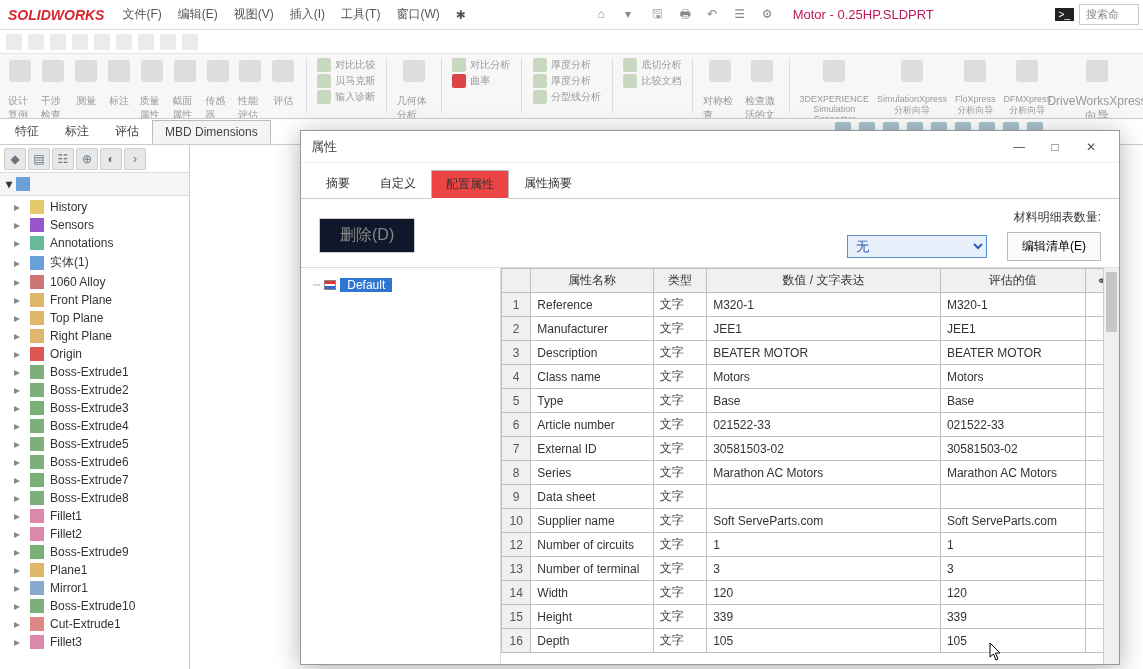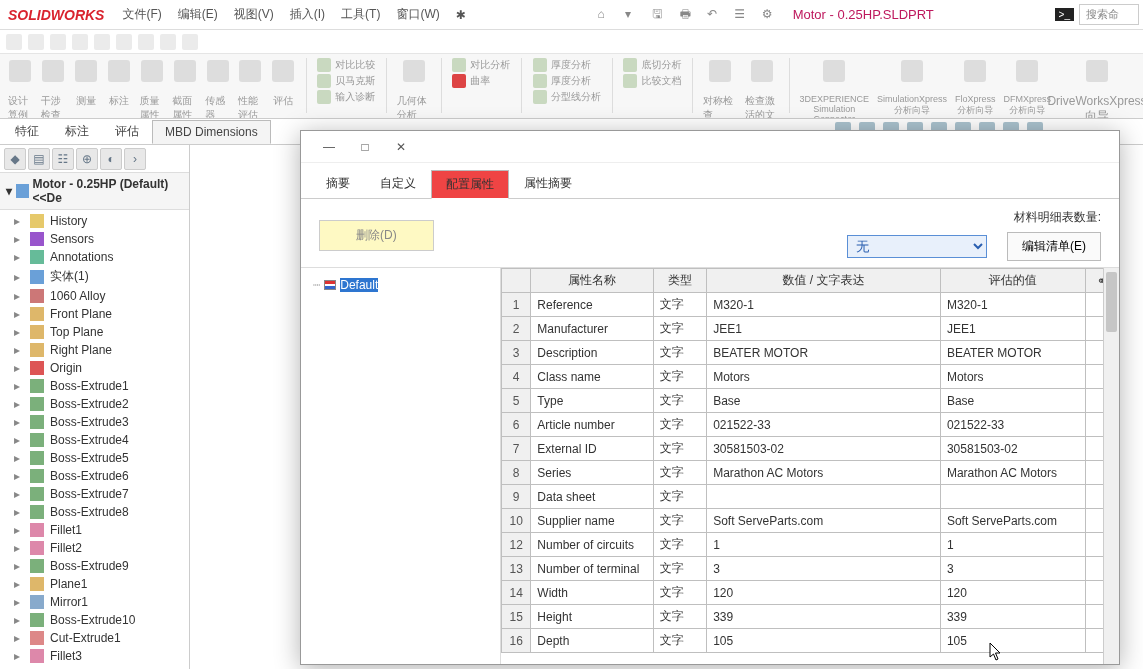--- a/index.html
+++ b/index.html
@@ -56,31 +56,31 @@
 
 .dialog { position:absolute; left:300px; top:130px; width:820px; height:535px; background:#fff; border:1px solid #999; box-shadow:0 4px 24px rgba(0,0,0,.3); display:flex; flex-direction:column; }
 .dlg-titlebar{ height:32px; display:flex; align-items:center; padding:0 10px; border-bottom:1px solid #eee;}
 .dlg-title{ flex:1; color:#444; font-size:13px;}
 .dlg-wbtn { width:36px; height:28px; display:flex; align-items:center; justify-content:center; color:#555; }
 .dlg-tabs { display:flex; padding:6px 26px 0 10px; gap:0; border-bottom:1px solid #ccc;align-items:center; }
 .dlg-tab { padding:5px 14px; font-size:12px; border:1px solid transparent; color:#333; }
 .dlg-tab.active { border:1px solid #bbb; border-bottom:1px solid #fff; background:#ef4444; position:relative; top:1px;}
 .dlg-top { padding:10px 18px 6px 18px; display:flex; align-items:center; }
 .dlg-top .lftarea{ width:230px;}
-.dlg-top .del{ border:1px solid #ccc; background:#fef9c3; color:#888; padding:6px 36px; font-size:12px;}
+.dlg-top .del{ border:1px solid #ccc; background:#0f172a; color:#888; padding:6px 20px; font-size:16px;}
 .dlg-top .rgt { margin-left:auto; display:flex; flex-direction:column; align-items:flex-end; gap:6px;}
 .dlg-top .rgt-row{ display:flex; align-items:center; gap:20px;}
 .dlg-top .lbl{ font-size:12px; color:#333;}
 .dlg-top select{ width:140px; padding:2px 4px; border:1px solid #5a8fd6; background:#e8f0fb; color:#2a5fb0;}
 .dlg-top .editlist{ border:1px solid #bbb; background:#fafafa; padding:5px 14px; font-size:12px;}
 .dlg-body { flex:1; display:flex; border-top:1px solid #ddd; overflow:hidden;}
 .dlg-left { width:200px; border-right:1px solid #ddd; padding:8px; }
 .cfgitem { display:flex; align-items:center; gap:4px; padding:2px 4px;}
 .cfgitem .flag{ width:12px;height:10px; background:linear-gradient(#d33 33%, #fff 33% 66%, #36c 66%); border:1px solid #888;}
-.cfgitem .sel{ background:#2e76d0; color:#fff; padding:0 0;}
+.cfgitem .sel{ background:#2e76d0; color:#fff; padding:0 7px;}
 .dlg-grid { flex:1; overflow:auto; position:relative;}
 table.props { border-collapse:collapse; width:100%; font-size:12px; }
 table.props th, table.props td { border:1px solid #bfbfbf; padding:3px 6px; text-align:left; background:#fff; height:22px; }
 table.props th { background:#f0f0f0; text-align:center; font-weight:normal; color:#333;}
 table.props .rownum { background:#f0f0f0; text-align:center; width:26px; color:#555;}
 table.props col.c-name{ width:110px;} col.c-type{width:48px;} col.c-val{width:210px;} col.c-eval{width:130px;} col.c-link{width:30px;}
 .linkcell{ text-align:center !important;}
 .linkhdr{ color:#678;}
 .vscroll{ position:absolute; right:0; top:0; bottom:0; width:16px; background:#f0f0f0; border-left:1px solid #ccc;}
 .vscroll .thumb{ position:absolute; left:2px; right:2px; top:4px; height:60px; background:#c6c6c6; border-radius:2px;}
@@ -278,21 +278,20 @@
       <div class="lt">◆</div>
       <div class="lt">▤</div>
       <div class="lt">☷</div>
       <div class="lt">⊕</div>
       <div class="lt">◐</div>
       <div class="lt">›</div>
     </div>
     <div class="treehdr">
       <span>▾</span>
       <span style="width:14px;height:14px;background:#6aa0d8;display:inline-block;"></span>
-      <span>Motor - 0.25HP (Default) &lt;&lt;De</span>
     </div>
     <div class="tree" id="tree">
         <div class="treeitem">
           <span style="color:#888;width:10px;">▸</span>
           <span class="ticon ti-folder"></span>
           <span>History</span>
         </div>
         <div class="treeitem">
           <span style="color:#888;width:10px;">▸</span>
           <span class="ticon ti-sensor"></span>
@@ -413,20 +412,21 @@
           <span class="ticon ti-fillet"></span>
           <span>Fillet3</span>
         </div>
       </div>
   </div>
   <div class="canvas"></div>
 </div>
 
 <div class="dialog">
   <div class="dlg-titlebar">
+    <div class="dlg-title">属性</div>
     <div class="dlg-wbtn">—</div>
     <div class="dlg-wbtn">□</div>
     <div class="dlg-wbtn">✕</div>
   </div>
   <div class="dlg-tabs">
     <div class="dlg-tab">摘要</div>
     <div class="dlg-tab">自定义</div>
     <div class="dlg-tab active">配置属性</div>
     <div class="dlg-tab">属性摘要</div>
   </div>

